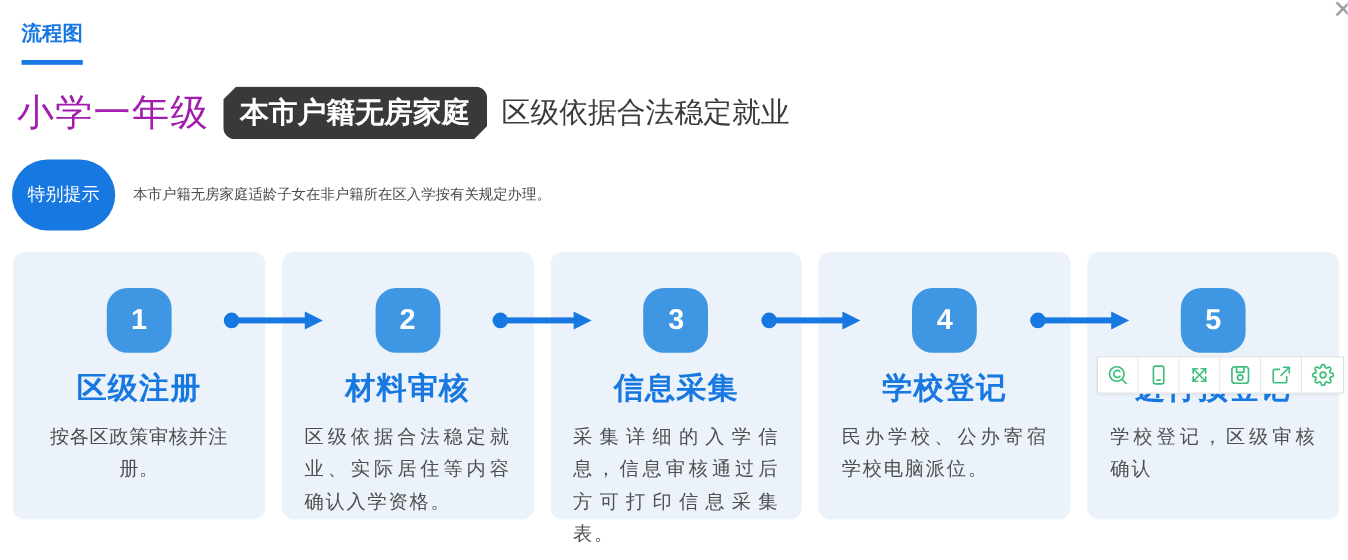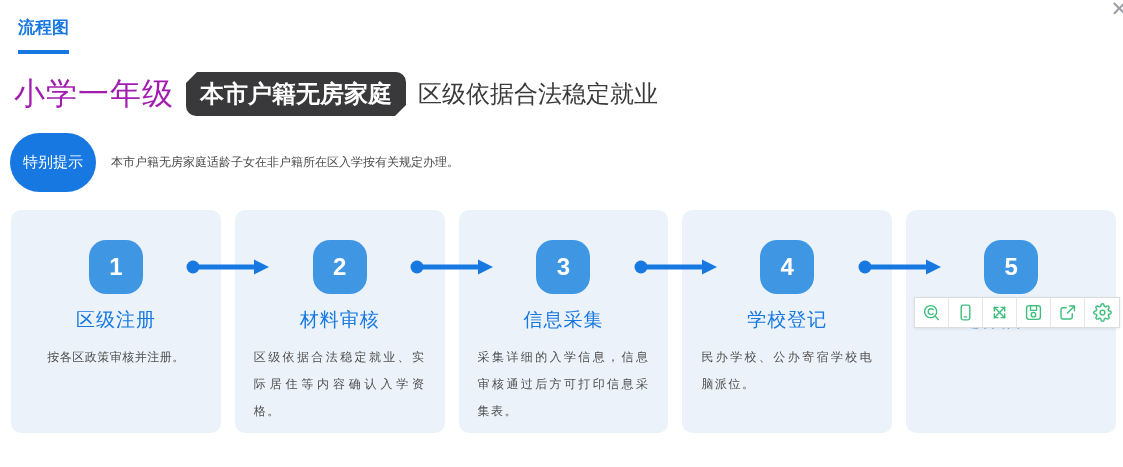--- a/index.html
+++ b/index.html
@@ -35,22 +35,22 @@
   
   .tip-row{position:absolute;left:10px;top:133px;display:flex;align-items:center;gap:15px;}
   .tip-pill{background:var(--accent);color:#fff;font-size:15px;padding:20px 13px;border-radius:999px;}
   .tip-text{font-size:12px;color:#4A4A4A;}
 
   
   .cards{position:absolute;left:11px;top:210px;width:1105px;height:223px;display:flex;gap:14px;}
   .card{flex:1;background:var(--cardBg);border-radius:10px;text-align:center;position:relative;}
   .num-badge{width:54px;height:54px;margin:30px auto 0;background:var(--badgeBlue);
     border-radius:17px;color:#fff;font-size:24px;font-weight:bold;line-height:54px;text-align:center;}
-  .card-title{margin-top:13px;font-size:19px;font-weight:normal;color:var(--accent);letter-spacing:1px;}
-  .card-desc{margin:11px 19px 0;font-size:12px;color:var(--textDesc);line-height:27px;
+  .card-title{margin-top:13px;font-size:25px;font-weight:bold;color:var(--accent);letter-spacing:1px;}
+  .card-desc{margin:11px 19px 0;font-size:16px;color:var(--textDesc);line-height:27px;
     text-align:justify;text-align-last:left;letter-spacing:1.5px;font-family:Liberation Serif, serif;}
   .card:first-child .card-desc{text-align:center;text-align-last:center;letter-spacing:0.5px;}
   .card:last-child .card-desc{text-align:center;text-align-last:center;letter-spacing:0.5px;}
 
   
   .flow-arrow{position:absolute;top:47px;width:84px;height:20px;}
 
   
   .ext-toolbar{position:absolute;left:914px;top:297px;display:flex;background:#fff;
     border:1px solid #DDDDDD;box-shadow:0 1px 3px rgba(0,0,0,.08);z-index:10;}
@@ -103,20 +103,21 @@
 
     <div class="card">
       <div class="num-badge">4</div>
       <div class="card-title">学校登记</div>
       <div class="card-desc">民办学校、公办寄宿学校电脑派位。</div>
     </div>
 
     <div class="card">
       <div class="num-badge">5</div>
       <div class="card-title">进行预登记</div>
+      <div class="card-desc">学校登记，区级审核确认</div>
     </div>
 
     <svg class="flow-arrow" style="left:175px" viewBox="0 0 84 20">
       <circle cx="7" cy="10" r="6.5" fill="#1778E1"></circle>
       <rect x="7" y="7.5" width="62" height="5" fill="#1778E1"></rect>
       <polygon points="68,2.5 83,10 68,17.5" fill="#1778E1"></polygon>
     </svg>
     <svg class="flow-arrow" style="left:399px" viewBox="0 0 84 20">
       <circle cx="7" cy="10" r="6.5" fill="#1778E1"></circle>
       <rect x="7" y="7.5" width="62" height="5" fill="#1778E1"></rect>

